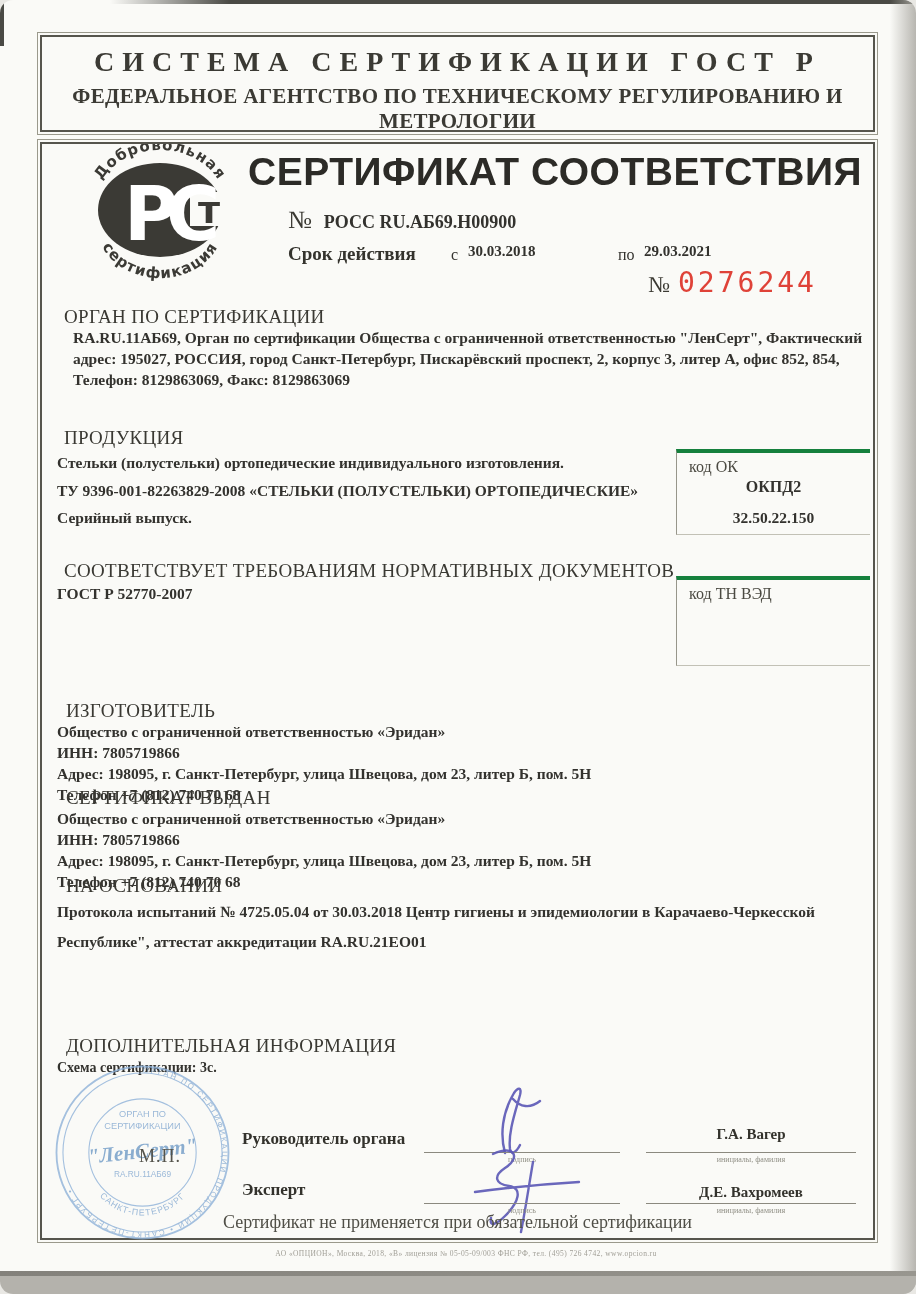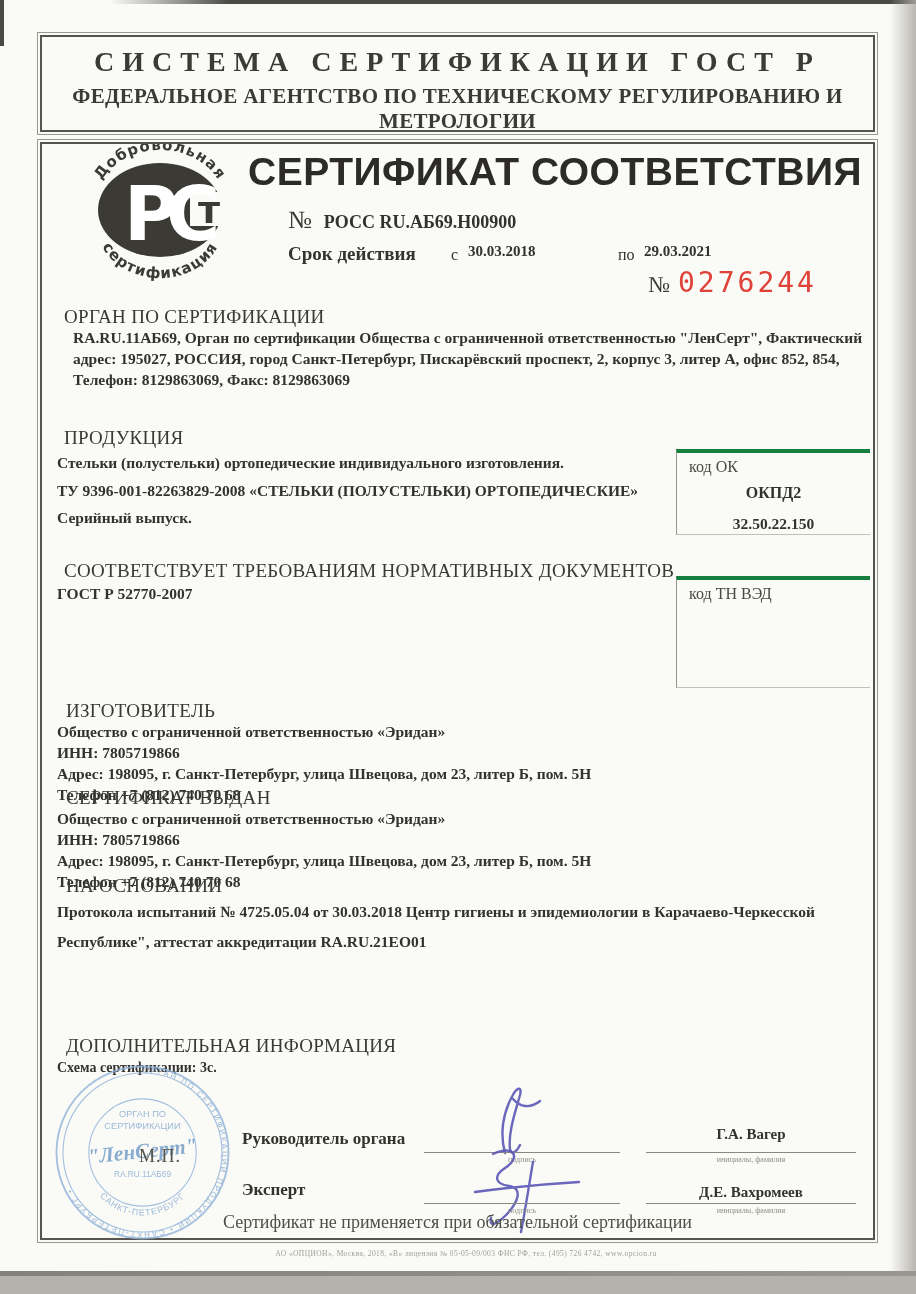--- a/index.html
+++ b/index.html
@@ -1,19 +1,19 @@
 <!DOCTYPE html>
 <html><head>
 <meta charset="utf-8">
 <style>
   html,body { margin:0; padding:0; background:#e9e8e4; }
   .page {
     position:relative; width:916px; height:1294px;
     background:#fafaf7; overflow:hidden;
-    font-family:"Liberation Serif", serif; color:#33322e;
+    font-family:"Liberation Serif", serif; color:#33322e;border-radius:13px;
   }
   
   .scan-top    { position:absolute; top:0; left:110px; right:0; height:4px;
                  background:linear-gradient(to right, rgba(74,74,69,0), #4a4a45 120px); }
   .scan-left   { position:absolute; top:0; left:0; width:4px; height:46px; background:#4a4a45; }
   .scan-right  { position:absolute; top:0; right:0; width:26px; height:100%;
                  background:linear-gradient(to right, rgba(190,188,182,0), rgba(172,170,164,.85)); }
   .scan-bottom { position:absolute; bottom:0; left:0; right:0; height:18px; background:#b4b2ac; }
   .scan-bottom-line { position:absolute; bottom:18px; left:0; right:0; height:5px;
                  background:linear-gradient(to right,#83817b,#98968f); }
@@ -55,23 +55,23 @@
 
   .org-title  { left:64px; top:306px; }
   .org-body   { left:73px; top:327px; width:814px; }
 
   .prod-title { left:64px; top:427px; }
   .prod-lines { left:57px; top:449px; width:610px; line-height:27.5px; }
 
   .code-box { border-top:4px solid #15803d; border-left:1px solid #97968b;
               border-bottom:1px solid #c2c1b6; box-sizing:border-box; }
   .ok-box    { left:676px; top:449px; width:194px; height:86px; }
-  .tnved-box { left:676px; top:576px; width:194px; height:112px; }
+  .tnved-box { left:676px; top:576px; width:194px; height:90px; }
   .code-label { font-size:16px; color:#4b4a42; padding:5px 0 0 12px; }
-  .code-sys   { text-align:center; font-size:16px; font-weight:bold; margin-top:8px; }
+  .code-sys   { text-align:center; font-size:16px; font-weight:bold; margin-top:2px; }
   .code-val   { text-align:center; font-size:15.5px; font-weight:bold; margin-top:13px; }
 
   .comp-title { left:64px; top:560px; }
   .comp-body  { left:57px; top:583px; }
 
   .man-title { left:66px; top:700px; }
   .man-lines { left:57px; top:721px; width:700px; }
   .iss-title { left:66px; top:787px; }
   .iss-lines { left:57px; top:808px; width:700px; }
   .bas-title { left:66px; top:875px; }

